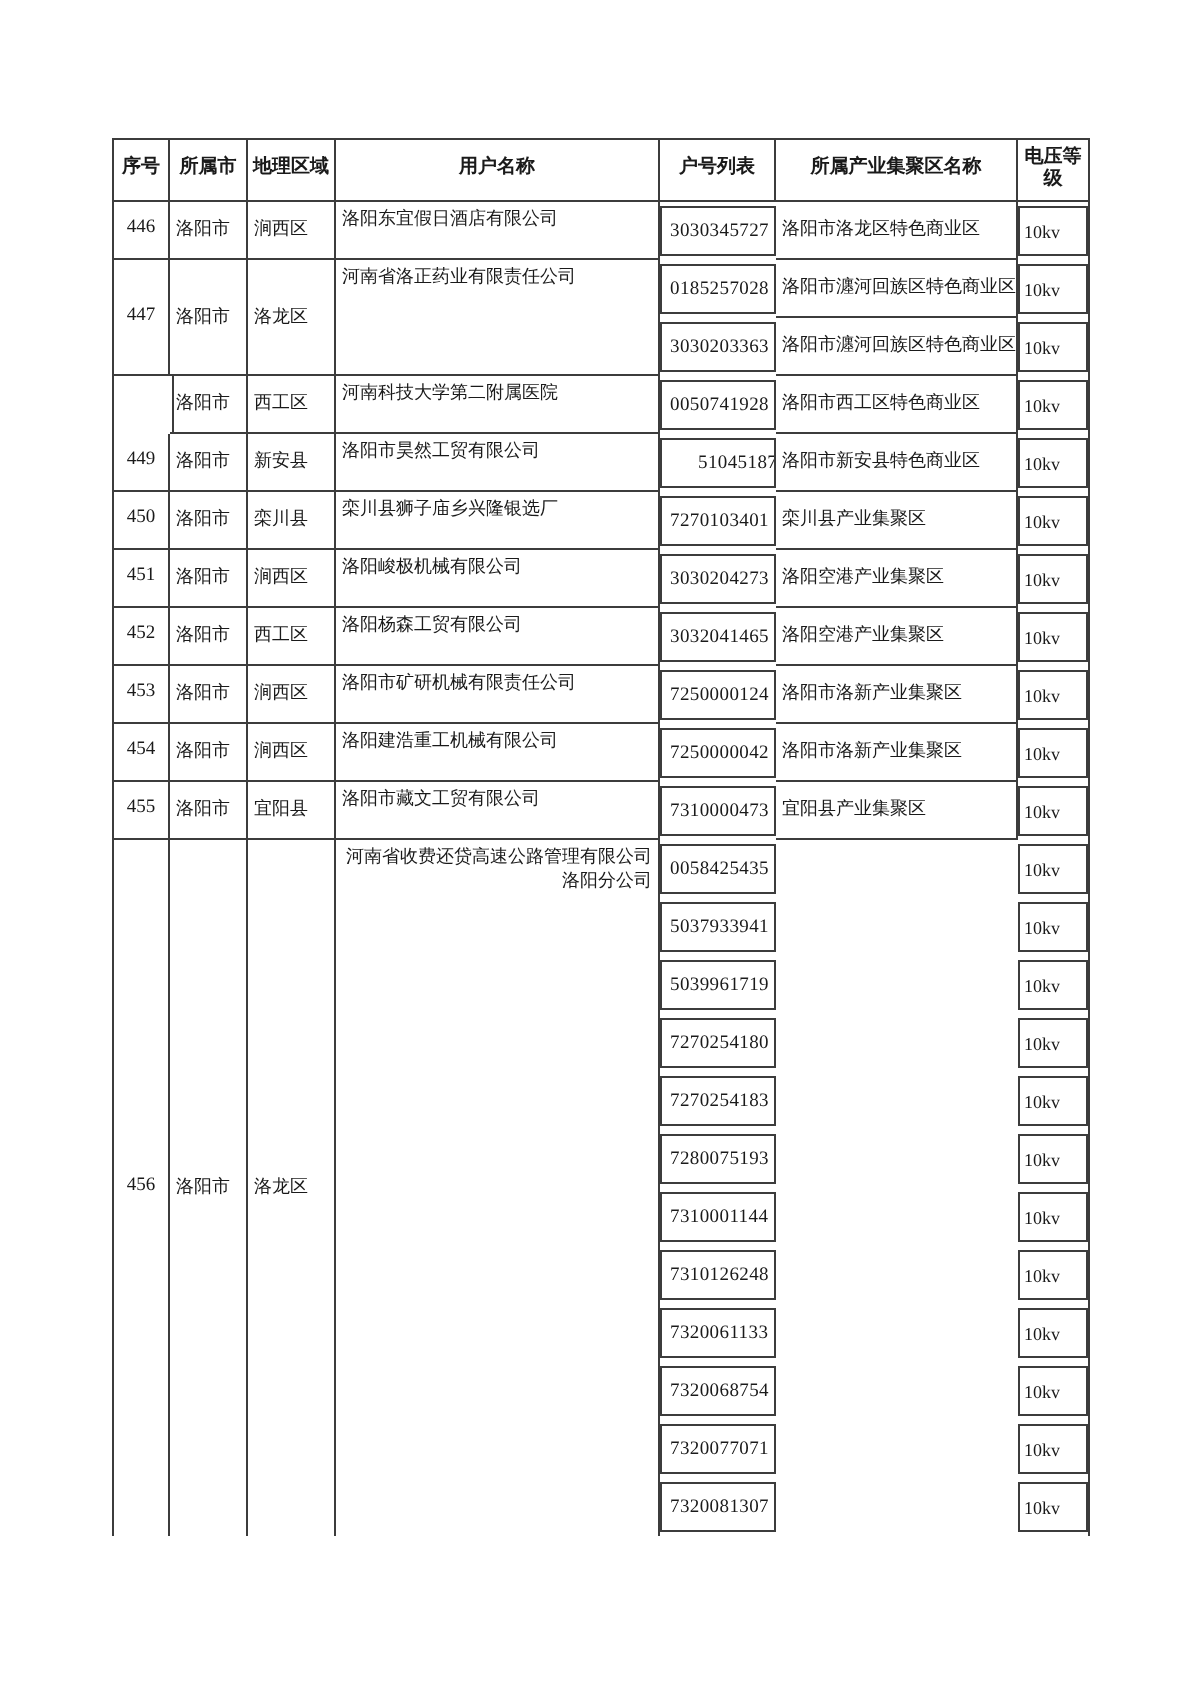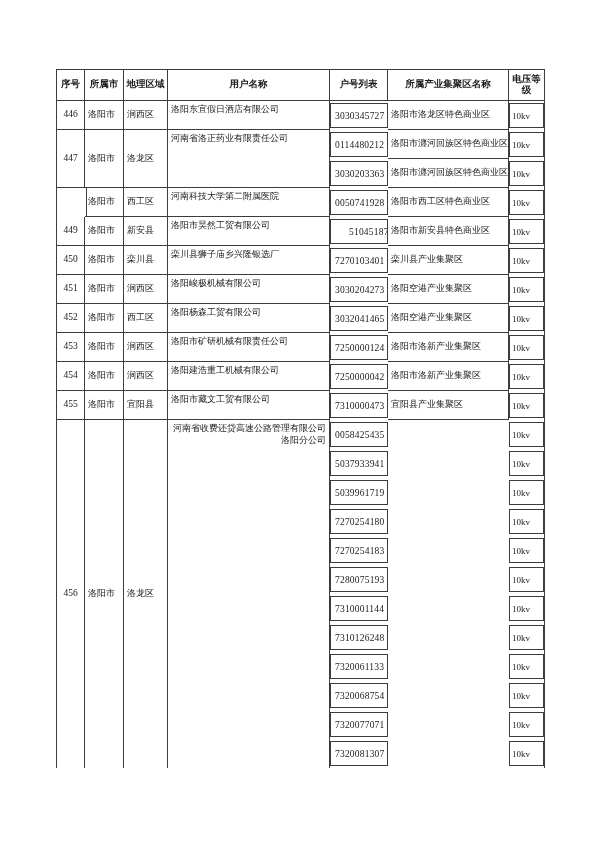--- a/index.html
+++ b/index.html
@@ -85,21 +85,21 @@
       <div class="cell city" style="grid-area: 2 / 2 / span 1;">洛阳市</div>
       <div class="cell region" style="grid-area: 2 / 3 / span 1;">涧西区</div>
       <div class="cell user" style="grid-area: 2 / 4 / span 1;">洛阳东宜假日酒店有限公司</div>
       <div class="box account" style="grid-area: 2 / 5 / span 1;">3030345727</div>
       <div class="cell cluster" style="grid-area: 2 / 6 / span 1;">洛阳市洛龙区特色商业区</div>
       <div class="box voltage" style="grid-area: 2 / 7 / span 1;">10kv</div>
       <div class="cell seq" style="grid-area: 3 / 1 / span 2;">447</div>
       <div class="cell city" style="grid-area: 3 / 2 / span 2;">洛阳市</div>
       <div class="cell region" style="grid-area: 3 / 3 / span 2;">洛龙区</div>
       <div class="cell user" style="grid-area: 3 / 4 / span 2;">河南省洛正药业有限责任公司</div>
-      <div class="box account" style="grid-area: 3 / 5 / span 1;">0114480212</div>
+      <div class="box account" style="grid-area: 3 / 5 / span 1;">0185257028</div>
       <div class="cell cluster" style="grid-area: 3 / 6 / span 1;">洛阳市瀍河回族区特色商业区</div>
       <div class="box voltage" style="grid-area: 3 / 7 / span 1;">10kv</div>
       <div class="box account" style="grid-area: 4 / 5 / span 1;">3030203363</div>
       <div class="cell cluster" style="grid-area: 4 / 6 / span 1;">洛阳市瀍河回族区特色商业区</div>
       <div class="box voltage" style="grid-area: 4 / 7 / span 1;">10kv</div>
       <div class="cell seq" style="grid-area: 5 / 1 / span 1; margin-left: 29px;">448</div>
       <div class="cell city" style="grid-area: 5 / 2 / span 1;">洛阳市</div>
       <div class="cell region" style="grid-area: 5 / 3 / span 1;">西工区</div>
       <div class="cell user" style="grid-area: 5 / 4 / span 1;">河南科技大学第二附属医院</div>
       <div class="box account" style="grid-area: 5 / 5 / span 1;">0050741928</div>

